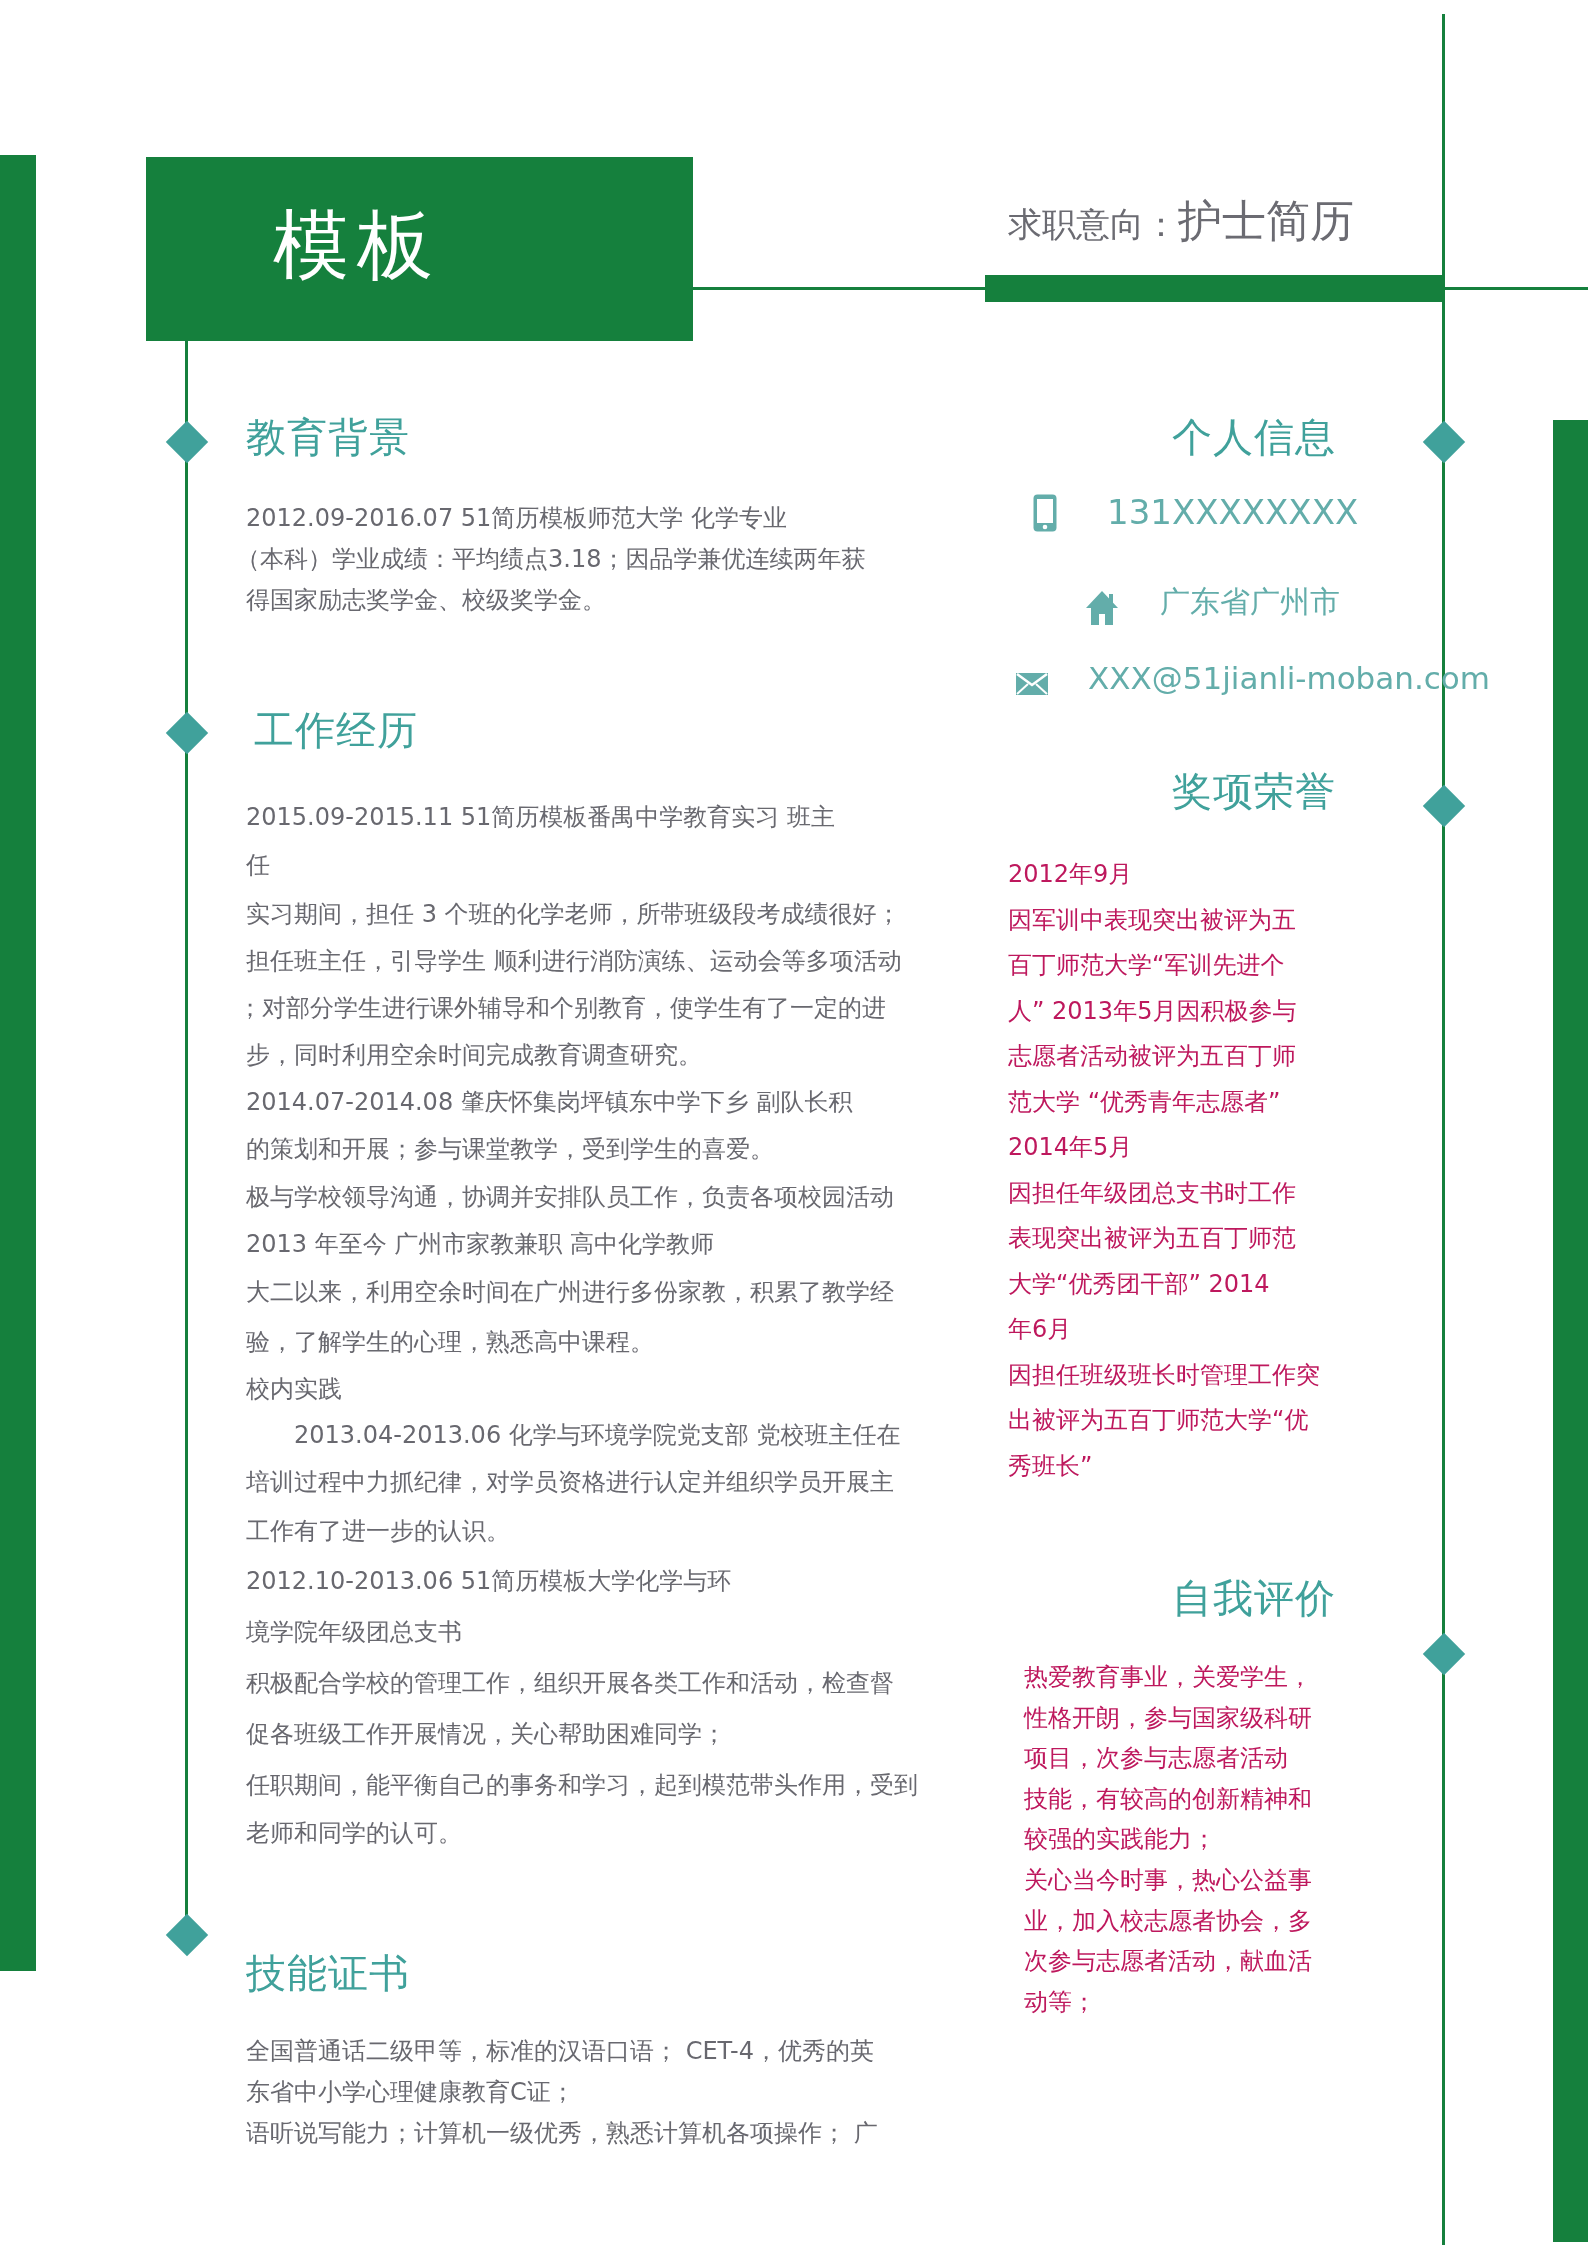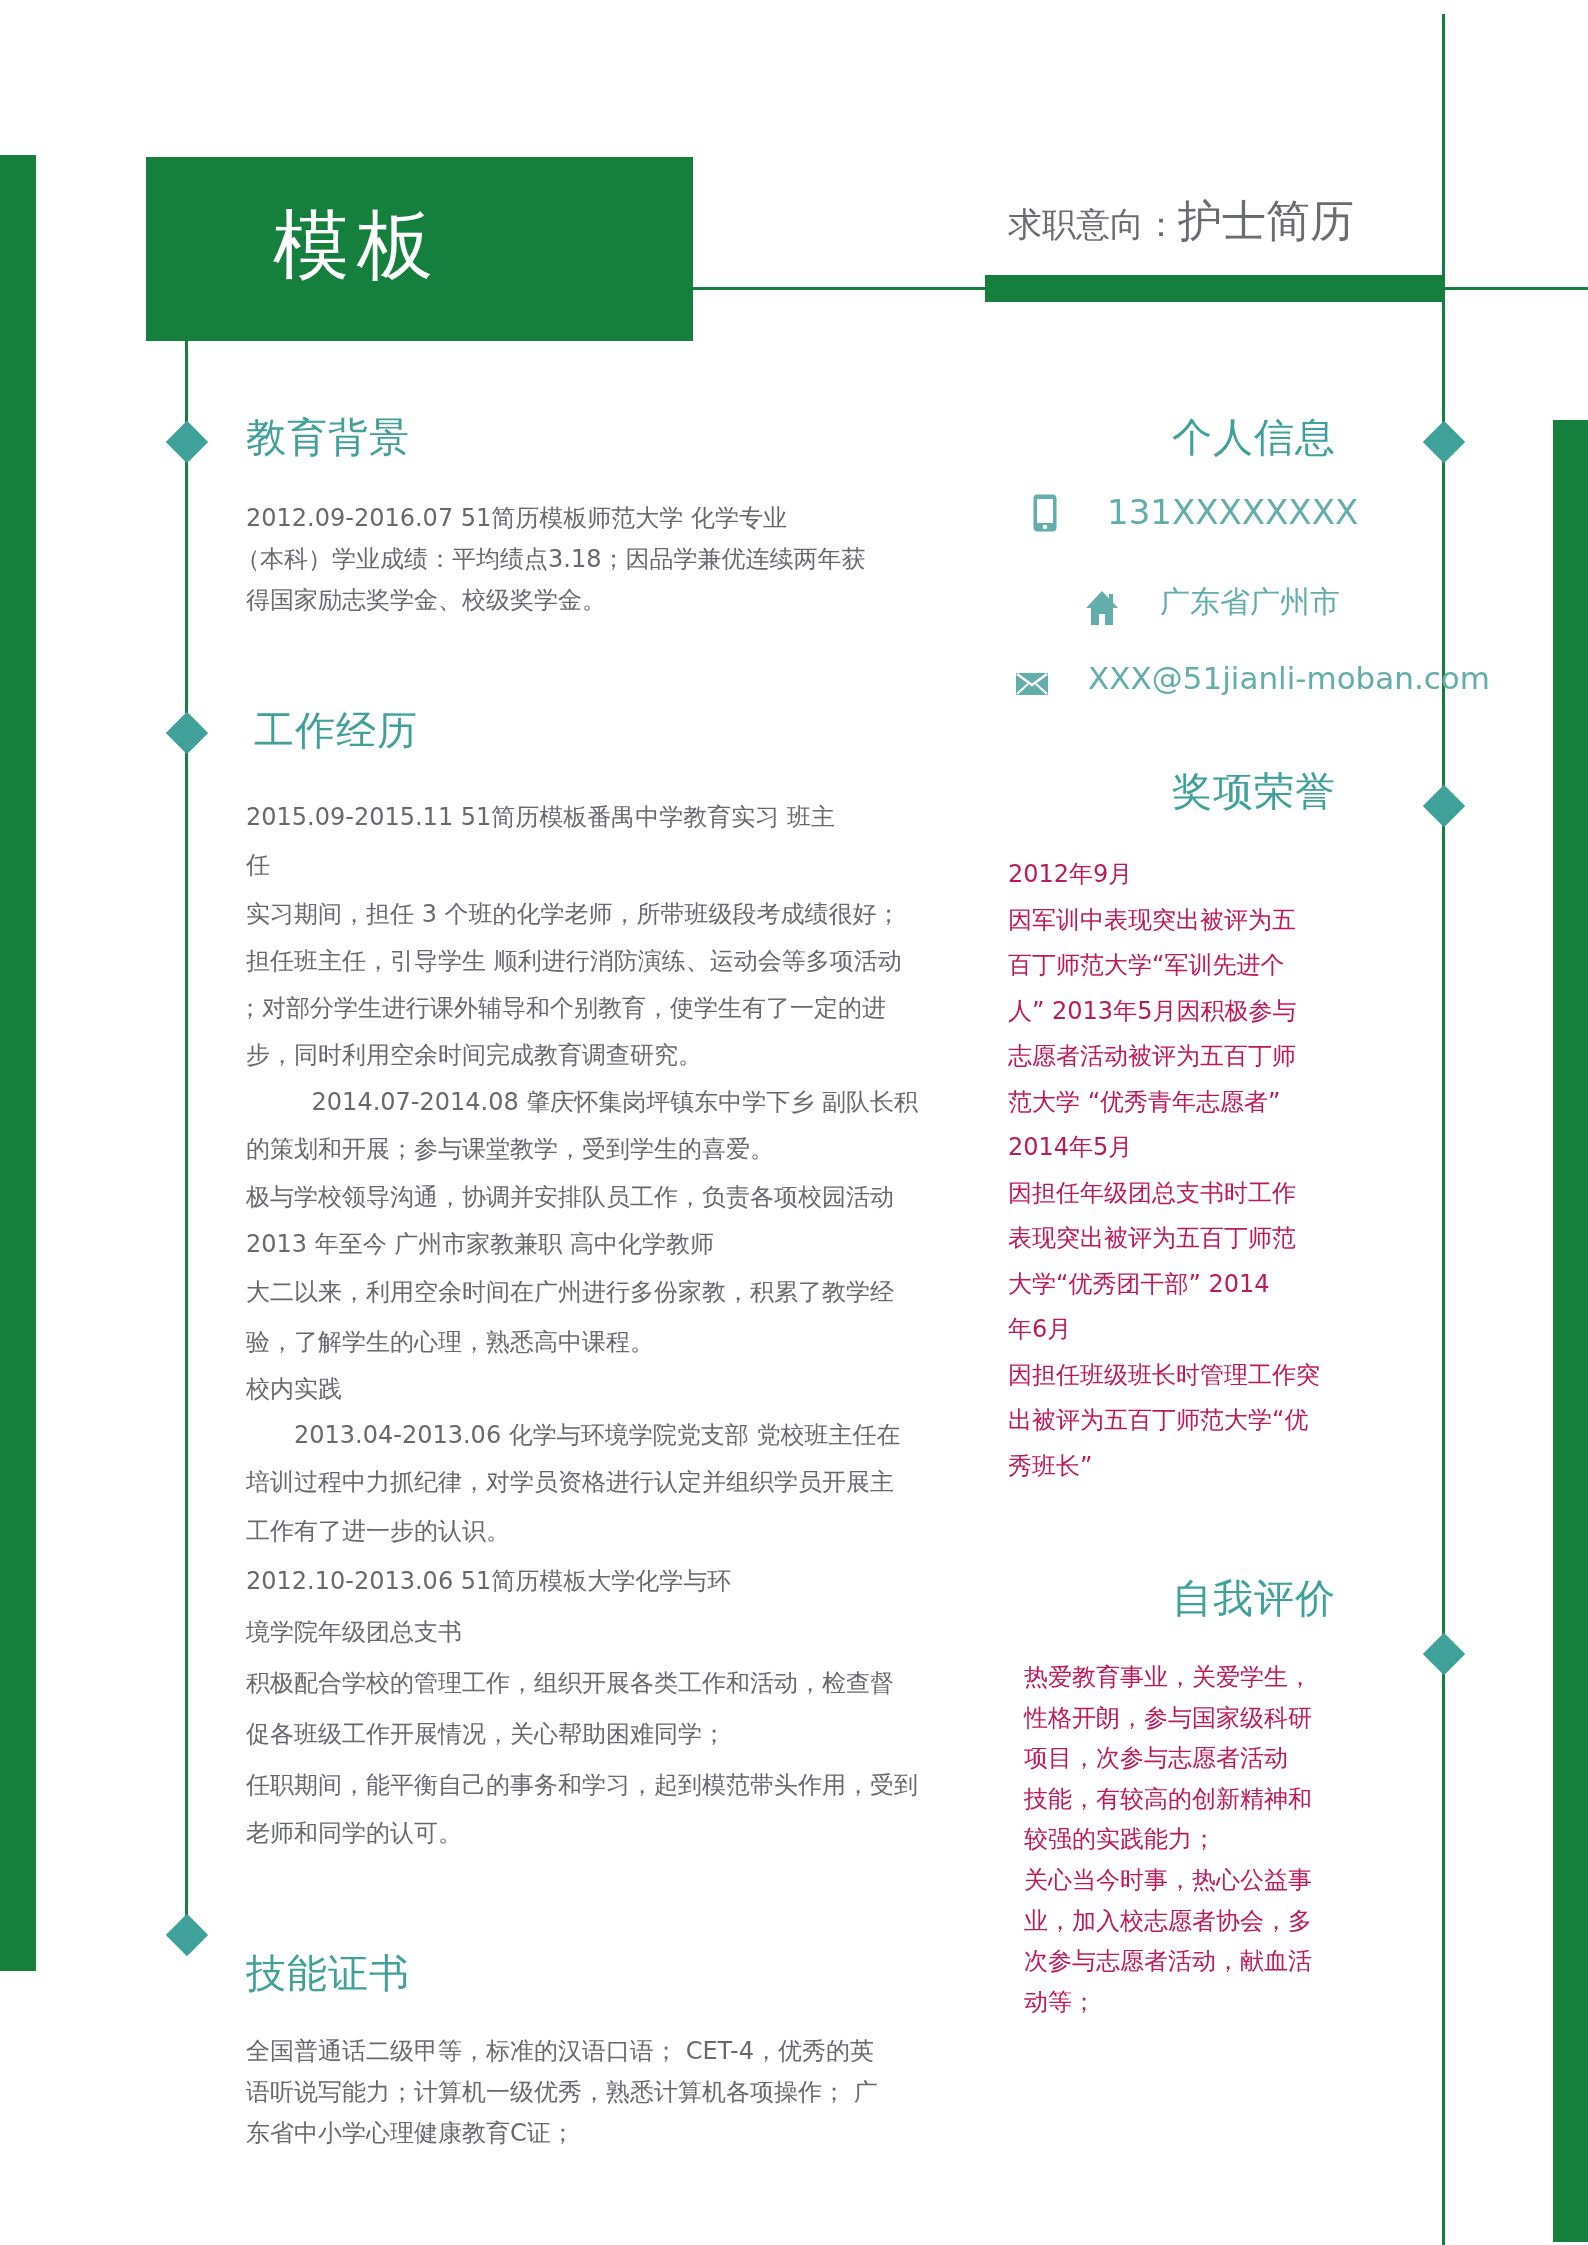--- a/index.html
+++ b/index.html
@@ -42,21 +42,21 @@
 
 <div class="diamond" style="left:172px;top:718px;"></div>
 <div class="h2" style="left:246px;top:703px;margin-left:8px;">工作经历</div>
 <div class="txt" style="left:246px;top:795px;">
   <p>2015.09-2015.11     51简历模板番禺中学教育实习         班主</p>
   <p style="line-height:52px;">任</p>
   <p style="line-height:47px;">实习期间，担任 3 个班的化学老师，所带班级段考成绩很好；</p>
   <p style="line-height:47px;">担任班主任，引导学生 顺利进行消防演练、运动会等多项活动</p>
   <p style="line-height:47px;margin-left:-8px;">；对部分学生进行课外辅导和个别教育，使学生有了一定的进</p>
   <p style="line-height:47px;">步，同时利用空余时间完成教育调查研究。</p>
-  <p style="line-height:46px;text-align:right;">2014.07-2014.08     肇庆怀集岗坪镇东中学下乡     副队长积</p>
+  <p style="line-height:46px;">2014.07-2014.08     肇庆怀集岗坪镇东中学下乡     副队长积</p>
   <p style="line-height:48px;">的策划和开展；参与课堂教学，受到学生的喜爱。</p>
   <p style="line-height:48px;">极与学校领导沟通，协调并安排队员工作，负责各项校园活动</p>
   <p style="line-height:46px;">2013 年至今      广州市家教兼职      高中化学教师</p>
   <p style="line-height:50px;">大二以来，利用空余时间在广州进行多份家教，积累了教学经</p>
   <p style="line-height:50px;">验，了解学生的心理，熟悉高中课程。</p>
   <p style="line-height:45px;">校内实践</p>
   <p style="line-height:46px;margin-left:48px;">2013.04-2013.06      化学与环境学院党支部    党校班主任在</p>
   <p style="line-height:49px;">培训过程中力抓纪律，对学员资格进行认定并组织学员开展主</p>
   <p style="line-height:49px;">工作有了进一步的认识。</p>
   <p style="line-height:51px;">2012.10-2013.06      51简历模板大学化学与环</p>
@@ -64,22 +64,22 @@
   <p style="line-height:51px;"> 积极配合学校的管理工作，组织开展各类工作和活动，检查督</p>
   <p style="line-height:51px;">促各班级工作开展情况，关心帮助困难同学；</p>
   <p style="line-height:51px;">任职期间，能平衡自己的事务和学习，起到模范带头作用，受到</p>
   <p style="line-height:44px;">老师和同学的认可。</p>
 </div>
 
 <div class="diamond" style="left:172px;top:1920px;"></div>
 <div class="h2" style="left:246px;top:1946px;">技能证书</div>
 <div class="txt" style="left:246px;top:2031px;line-height:41px;">
   <p>全国普通话二级甲等，标准的汉语口语； CET-4，优秀的英</p>
+  <p>东省中小学心理健康教育C证；</p>
   <p>语听说写能力；计算机一级优秀，熟悉计算机各项操作； 广</p>
-  <p>东省中小学心理健康教育C证；</p>
 </div>
 
 <div class="diamond" style="left:1429px;top:427px;"></div>
 <div class="h2" style="right:252px;top:410px;">个人信息</div>
 
 <div class="abs icon" style="left:1032px;top:493px;">
   <svg width="26" height="40" viewBox="0 0 26 40">
       <rect x="1.5" y="1.5" width="23" height="37" rx="4" fill="#63adaa"></rect>
       <rect x="5" y="6" width="16" height="24" fill="#fff"></rect>
       <circle cx="13" cy="34" r="2.3" fill="#fff"></circle>

